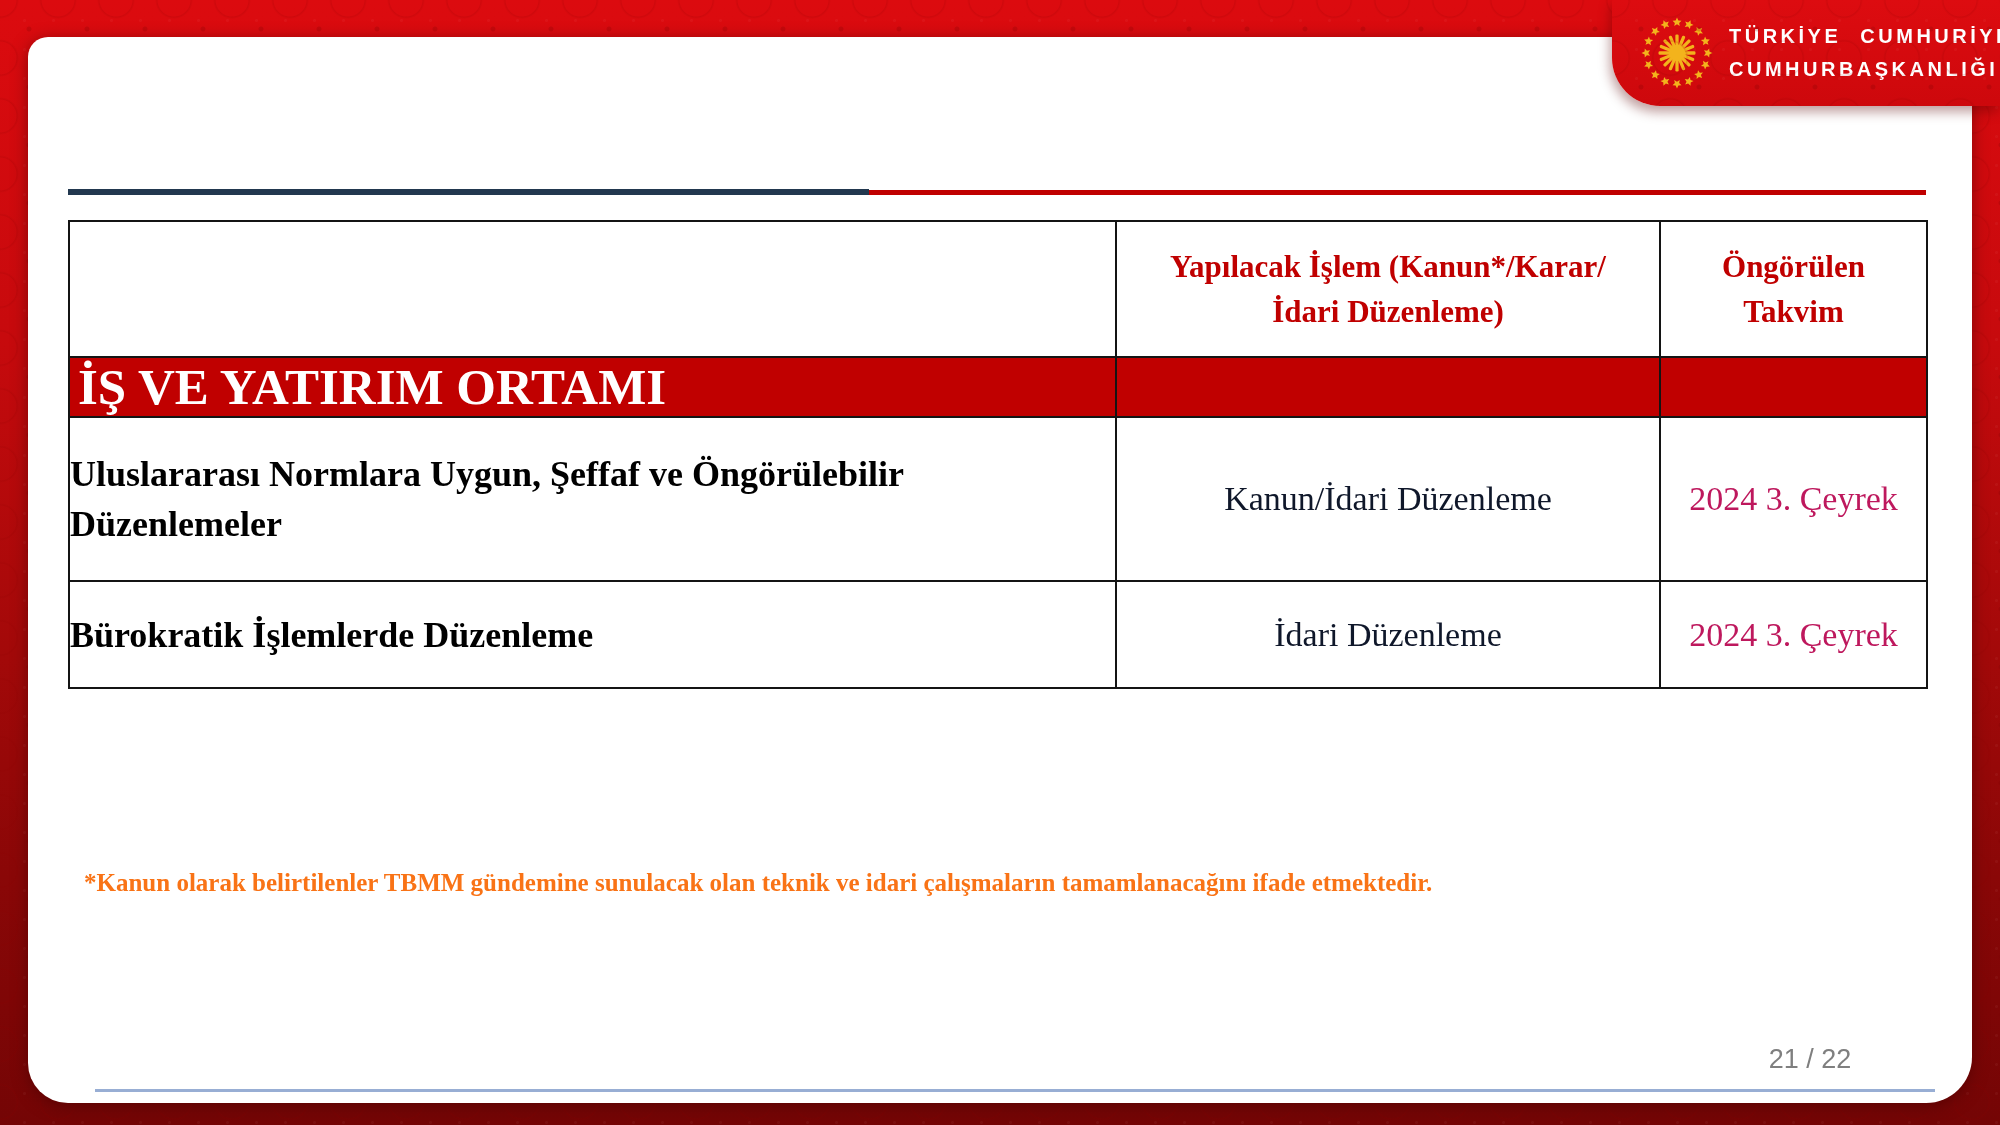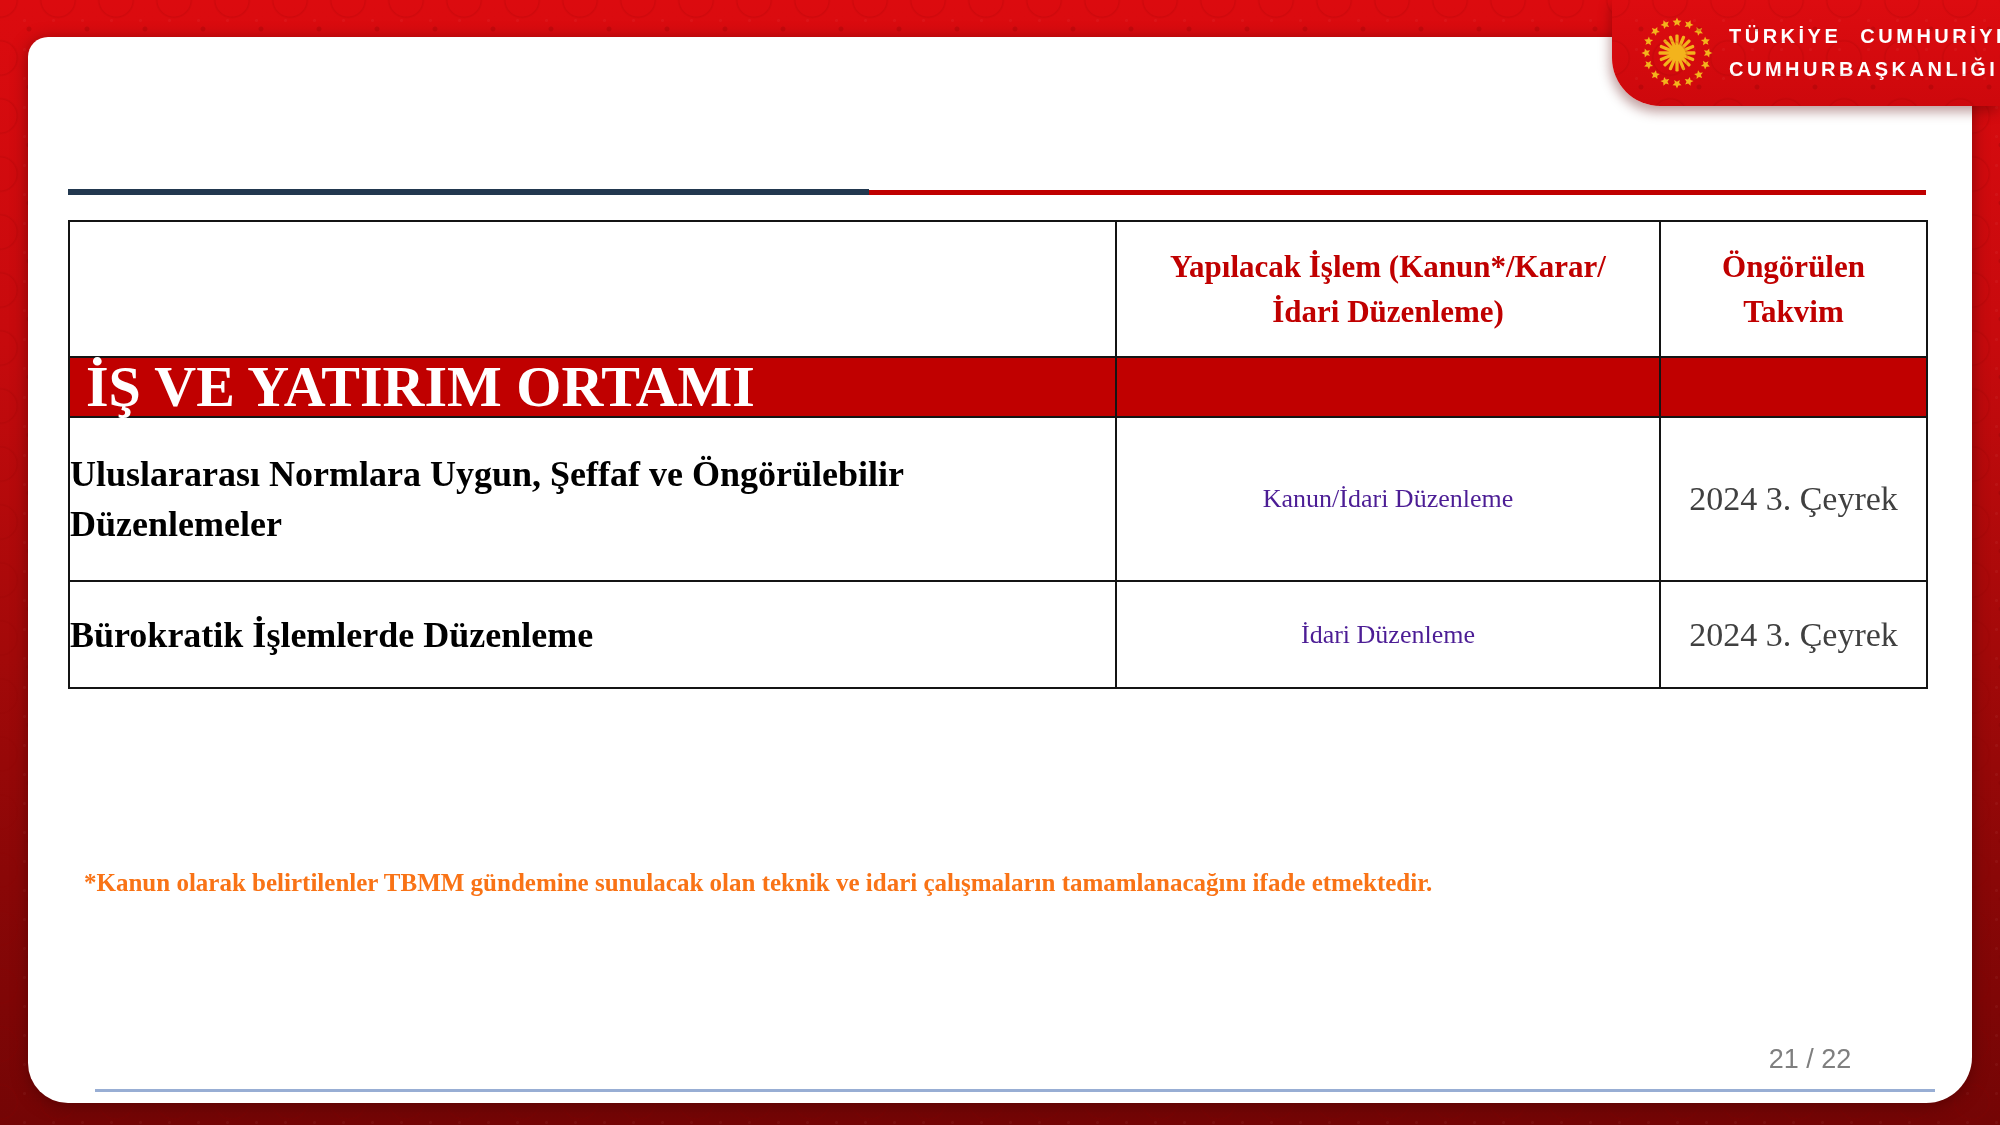--- a/index.html
+++ b/index.html
@@ -41,26 +41,26 @@
   
   table.main{position:absolute;left:68px;top:220px;border-collapse:collapse;table-layout:fixed;
          width:1858px;}
   table.main td{border:2px solid #141414;padding:0;vertical-align:middle;background:#ffffff;}
   .c1{width:1047px;} .c2{width:544px;} .c3{width:267px;}
   tr.hrow td{height:134px;}
   tr.brow td{height:58px;background:#c00000;}
   tr.r1 td{height:162px;} tr.r2 td{height:105px;} tr.r3 td{height:138px;}
 
   .hcell{color:#c00000;font-weight:bold;font-size:31px;text-align:center;line-height:45px;}
-  .band-title{color:#ffffff;font-weight:bold;font-size:58px;line-height:1;
-         padding-left:16px;letter-spacing:0px;white-space:nowrap;}
+  .band-title{color:#ffffff;font-weight:bold;font-size:51px;line-height:1;
+         padding-left:8px;letter-spacing:0px;white-space:nowrap;}
   .item-cell{font-weight:bold;font-size:36px;color:#000;text-align:left;
          padding:6px 16px 6px 12px;line-height:50px;}
-  .action-cell{font-size:26px;color:#4c1d95;text-align:center;line-height:44px;padding:0 4px;}
-  .time-cell{font-size:34px;color:#404040;text-align:center;line-height:44px;padding:0 2px;}
+  .action-cell{font-size:34px;color:#0f172a;text-align:center;line-height:44px;padding:0 4px;}
+  .time-cell{font-size:34px;color:#be185d;text-align:center;line-height:44px;padding:0 2px;}
 
   
   .footnote{position:absolute;left:84px;top:866px;width:1840px;
          color:#f97316;font-weight:bold;font-size:25px;line-height:34px;}
   .page-indicator{position:absolute;left:1700px;top:1044px;width:220px;text-align:center;
          font-family:Liberation Sans, sans-serif;
          font-size:27px;color:#7f7f7f;}
   .bottom-line{position:absolute;left:95px;top:1089px;width:1840px;height:3px;background:#98aed4;}
 </style>
 </head>

